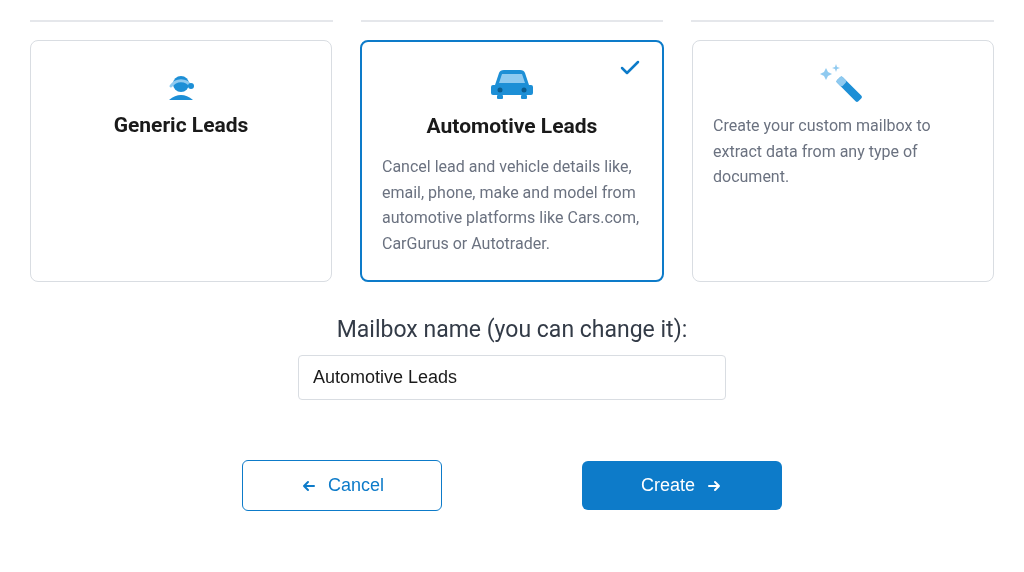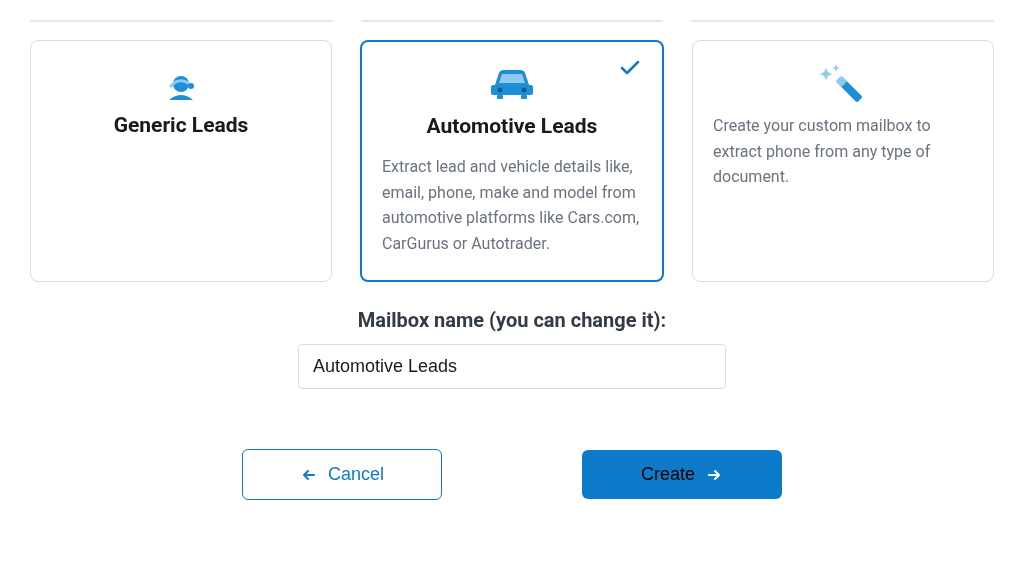--- a/index.html
+++ b/index.html
@@ -19,21 +19,21 @@
       margin-bottom: 18px;
     }
     .strip-line {
       flex: 1;
       height: 2px;
       background: #e5e7eb;
     }
     .cards-row {
       display: flex;
       gap: 28px;
-      margin-bottom: 26px;
+      margin-bottom: 34px;
     }
     .card {
       flex: 1;
       border: 1px solid #d9dde2;
       border-radius: 8px;
       padding: 20px 20px 24px;
       position: relative;
       cursor: pointer;
     }
     .card.selected {
@@ -63,24 +63,23 @@
       top: 14px;
       right: 20px;
     }
     .form-section {
       display: flex;
       flex-direction: column;
       align-items: center;
       margin-bottom: 60px;
     }
     .form-label {
-      font-size: 20px;
+      font-size: 23px;
       color: #333b47;
       margin-bottom: 12px;
-      font-weight: bold;
     }
     .text-input {
       width: 428px;
       padding: 11px 14px;
       font-size: 18px;
       border: 1px solid #d9dde2;
       border-radius: 4px;
       color: #1a1a1a;
       outline: none;
     }
@@ -102,21 +101,21 @@
       cursor: pointer;
       min-width: 200px;
     }
     .btn-cancel {
       background: #fff;
       color: #0d7bc9;
       border: 1.5px solid #0d7bc9;
     }
     .btn-create {
       background: #0d7bc9;
-      color: #000000;
+      color: #ffffff;
       border: none;
     }
     .btn-arrow {
       display: inline-flex;
       align-items: center;
     }
   </style>
 </head>
 <body>
 
@@ -150,33 +149,33 @@
       <svg width="50" height="40" viewBox="0 0 50 40">
         <path d="M 8 22 L 12 10 Q 13 7 17 7 L 33 7 Q 37 7 38 10 L 42 22 L 44 22 Q 46 22 46 24 L 46 30 Q 46 32 44 32 L 6 32 Q 4 32 4 30 L 4 24 Q 4 22 6 22 Z" fill="#1d8fd6"></path>
         <path d="M 12 20 L 15 11 L 35 11 L 38 20 Z" fill="#8fcaf0"></path>
         <circle cx="13" cy="27" r="2.5" fill="#0a5c8f"></circle>
         <circle cx="37" cy="27" r="2.5" fill="#0a5c8f"></circle>
         <rect x="10" y="32" width="6" height="4" rx="1" fill="#1d8fd6"></rect>
         <rect x="34" y="32" width="6" height="4" rx="1" fill="#1d8fd6"></rect>
       </svg>
     </div>
     <div class="card-title">Automotive Leads</div>
-    <div class="card-desc">Extract lead and vehicle details like, email, phone, make and model from automotive platforms like Cars.com, CarGurus or Autotrader.</div>
+    <div class="card-desc">Cancel lead and vehicle details like, email, phone, make and model from automotive platforms like Cars.com, CarGurus or Autotrader.</div>
   </div>
 
   <div class="card">
     <div class="card-icon">
       <svg width="46" height="40" viewBox="0 0 46 40">
         <path d="M 6 6 L 8 10 L 12 12 L 8 14 L 6 18 L 4 14 L 0 12 L 4 10 Z" fill="#8fcaf0"></path>
         <path d="M 16 2 L 17 5 L 20 6 L 17 7 L 16 10 L 15 7 L 12 6 L 15 5 Z" fill="#8fcaf0"></path>
         <rect x="18" y="14" width="30" height="8" rx="2" transform="rotate(45 20 18)" fill="#1d8fd6"></rect>
         <rect x="18" y="14" width="8" height="8" rx="2" transform="rotate(45 20 18)" fill="#8fcaf0"></rect>
       </svg>
     </div>
-    <div class="card-desc">Create your custom mailbox to extract phone from any type of document.</div>
+    <div class="card-desc">Create your custom mailbox to extract data from any type of document.</div>
   </div>
 
 </div>
 
 <div class="form-section">
   <div class="form-label">Mailbox name (you can change it):</div>
   <input type="text" class="text-input" value="Automotive Leads" style="">
 </div>
 
 <div class="buttons-row">

